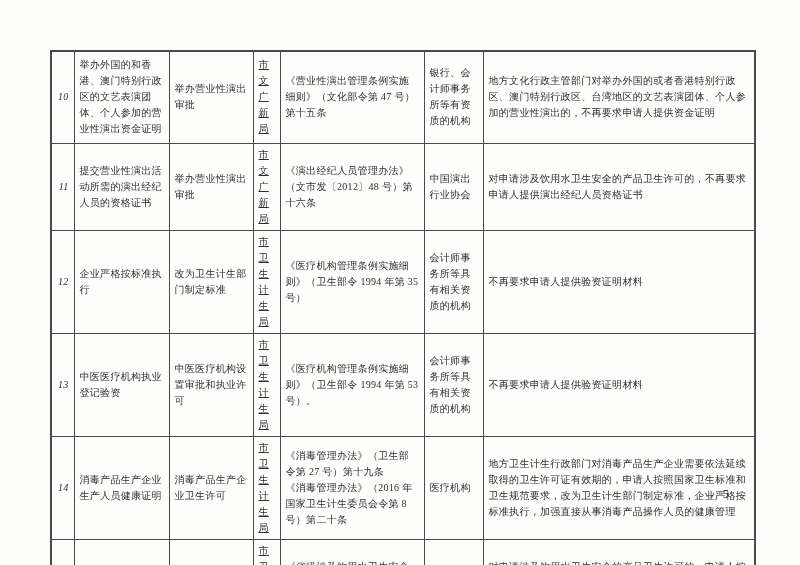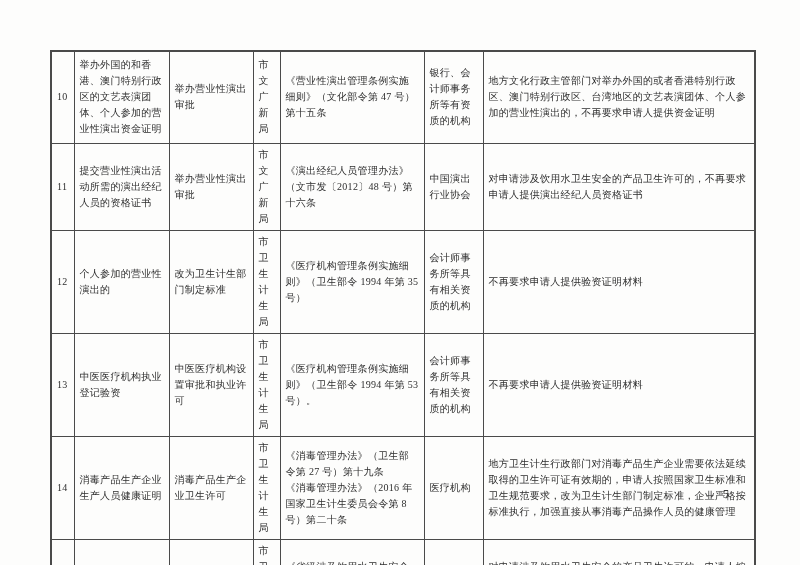--- a/index.html
+++ b/index.html
@@ -26,22 +26,22 @@
   table.approval-table td {
     border: 1px solid #4a4a4a;
     font-size: 10px;
     line-height: 16px;
     vertical-align: middle;
     padding: 3px 5px;
     word-break: break-all;
     white-space: pre-line;
     letter-spacing: 0.3px;
   }
-  td.c-no { text-align: left; padding: 3px 1px; }
-  td.c-dept { padding: 3px 3px; }
+  td.c-no { text-align: right; padding: 3px 1px; font-style: italic; }
+  td.c-dept { padding: 3px 3px; text-decoration: underline; }
   tr.row-10 { height: 92px; }
   tr.row-11 { height: 54px; }
   tr.row-12 { height: 71px; }
   tr.row-13 { height: 68px; }
   tr.row-14 { height: 83px; }
   tr.row-15 { height: 64px; }
   .page-footer {
     position: absolute;
     top: 486px;
     right: 52px;
@@ -79,21 +79,21 @@
         <td class="c-no">11</td>
         <td>提交营业性演出活动所需的演出经纪人员的资格证书</td>
         <td>举办营业性演出审批</td>
         <td class="c-dept">市文广新局</td>
         <td>《演出经纪人员管理办法》（文市发〔2012〕48 号）第十六条</td>
         <td>中国演出行业协会</td>
         <td>对申请涉及饮用水卫生安全的产品卫生许可的，不再要求申请人提供演出经纪人员资格证书</td>
       </tr>
       <tr class="row-12">
         <td class="c-no">12</td>
-        <td>个人参加的营业性演出的</td>
+        <td>企业严格按标准执行</td>
         <td>改为卫生计生部门制定标准</td>
         <td class="c-dept">市卫生计生局</td>
         <td>《医疗机构管理条例实施细则》（卫生部令 1994 年第 35 号）</td>
         <td>会计师事务所等具有相关资质的机构</td>
         <td>不再要求申请人提供验资证明材料</td>
       </tr>
       <tr class="row-13">
         <td class="c-no">13</td>
         <td>中医医疗机构执业登记验资</td>
         <td>中医医疗机构设置审批和执业许可</td>

